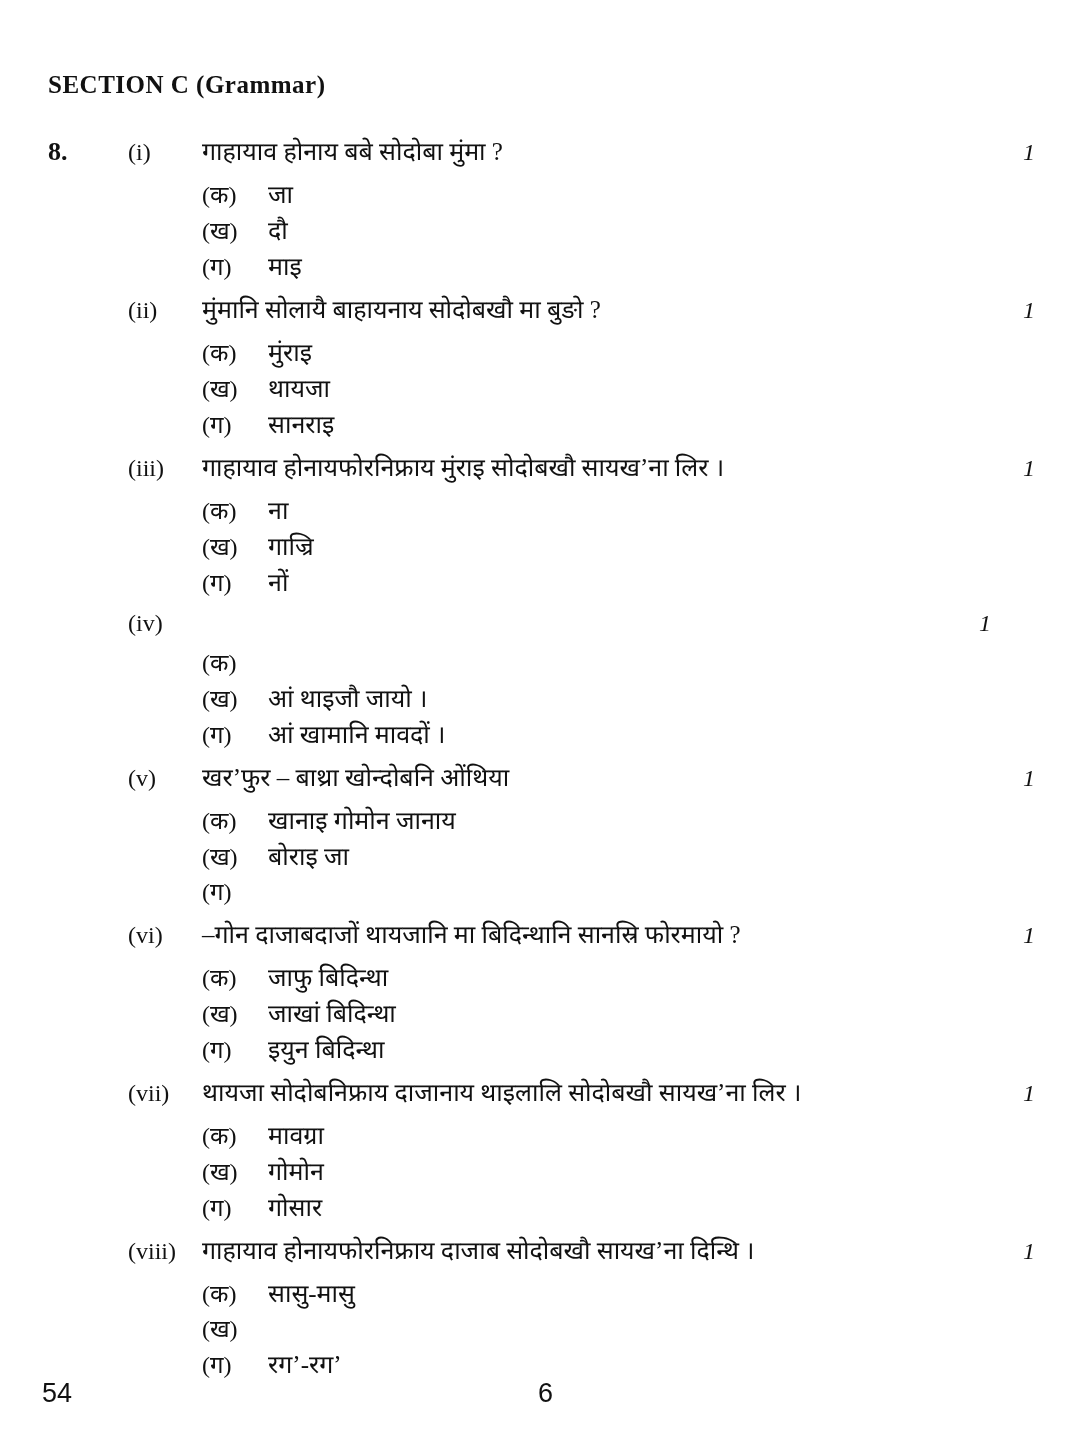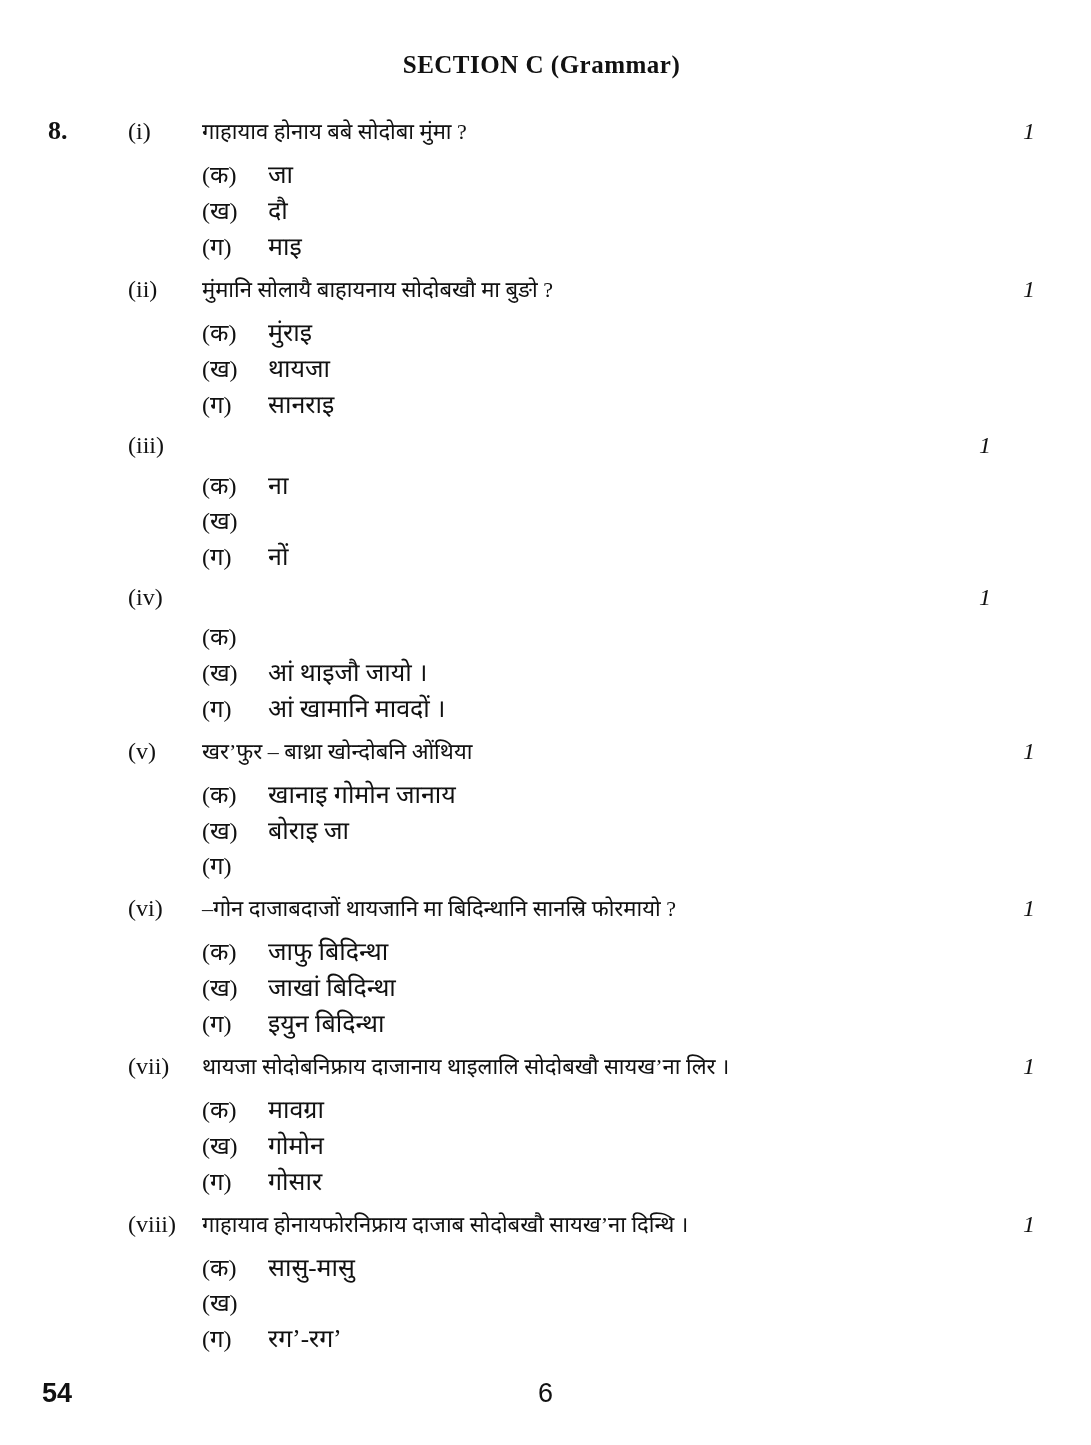--- a/index.html
+++ b/index.html
@@ -12,44 +12,45 @@
     height: 1445px;
     position: relative;
     overflow: hidden;
     font-family: "Liberation Serif", serif;
     color: #111111;
   }
   .page {
     padding: 50px 56px 0 48px;
   }
   .section-title {
-    text-align: center;
+    text-align: left;
     font-weight: bold;
     font-size: 25px;
     line-height: 30px;
     margin-bottom: 36px;
     letter-spacing: 0.5px;
+    margin-top: 20px;
   }
   .qblock {
     margin-bottom: 11px;
   }
   .qline {
     display: grid;
     grid-template-columns: 80px 74px 1fr 44px;
     align-items: baseline;
   }
   .col-main {
     font-weight: bold;
     font-size: 26px;
   }
   .col-sub {
     font-size: 24px;
   }
   .col-text {
-    font-size: 22px;
+    font-size: 25px;
     line-height: 32px;
   }
   .col-marks {
     font-style: italic;
     font-size: 24px;
     text-align: right;
   }
   .options {
     margin-top: 11px;
   }
@@ -65,21 +66,20 @@
   }
   .opt-text {
     font-size: 25px;
   }
   .footer-left {
     position: absolute;
     left: 42px;
     bottom: 36px;
     font-family: "Liberation Sans", sans-serif;
     font-size: 27px;
-    font-weight: bold;
   }
   .footer-page {
     position: absolute;
     left: 0;
     right: 0;
     bottom: 36px;
     text-align: center;
     font-family: "Liberation Sans", sans-serif;
     font-size: 27px;
   }
@@ -140,31 +140,33 @@
         <div class="opt-label">(ग)</div>
         <div class="opt-text">सानराइ</div>
       </div>
     </div>
   </div>
 
   <div class="qblock">
     <div class="qline">
       <div class="col-main"></div>
       <div class="col-sub">(iii)</div>
+      <div class="col-text">गाहायाव होनायफोरनिफ्राय मुंराइ सोदोबखौ सायख’ना लिर ।</div>
       <div class="col-marks">1</div>
     </div>
     <div class="options">
       <div class="optline">
         <div></div>
         <div class="opt-label">(क)</div>
         <div class="opt-text">ना</div>
       </div>
       <div class="optline">
         <div></div>
         <div class="opt-label">(ख)</div>
+        <div class="opt-text">गाज्रि</div>
       </div>
       <div class="optline">
         <div></div>
         <div class="opt-label">(ग)</div>
         <div class="opt-text">नों</div>
       </div>
     </div>
   </div>
 
   <div class="qblock">

